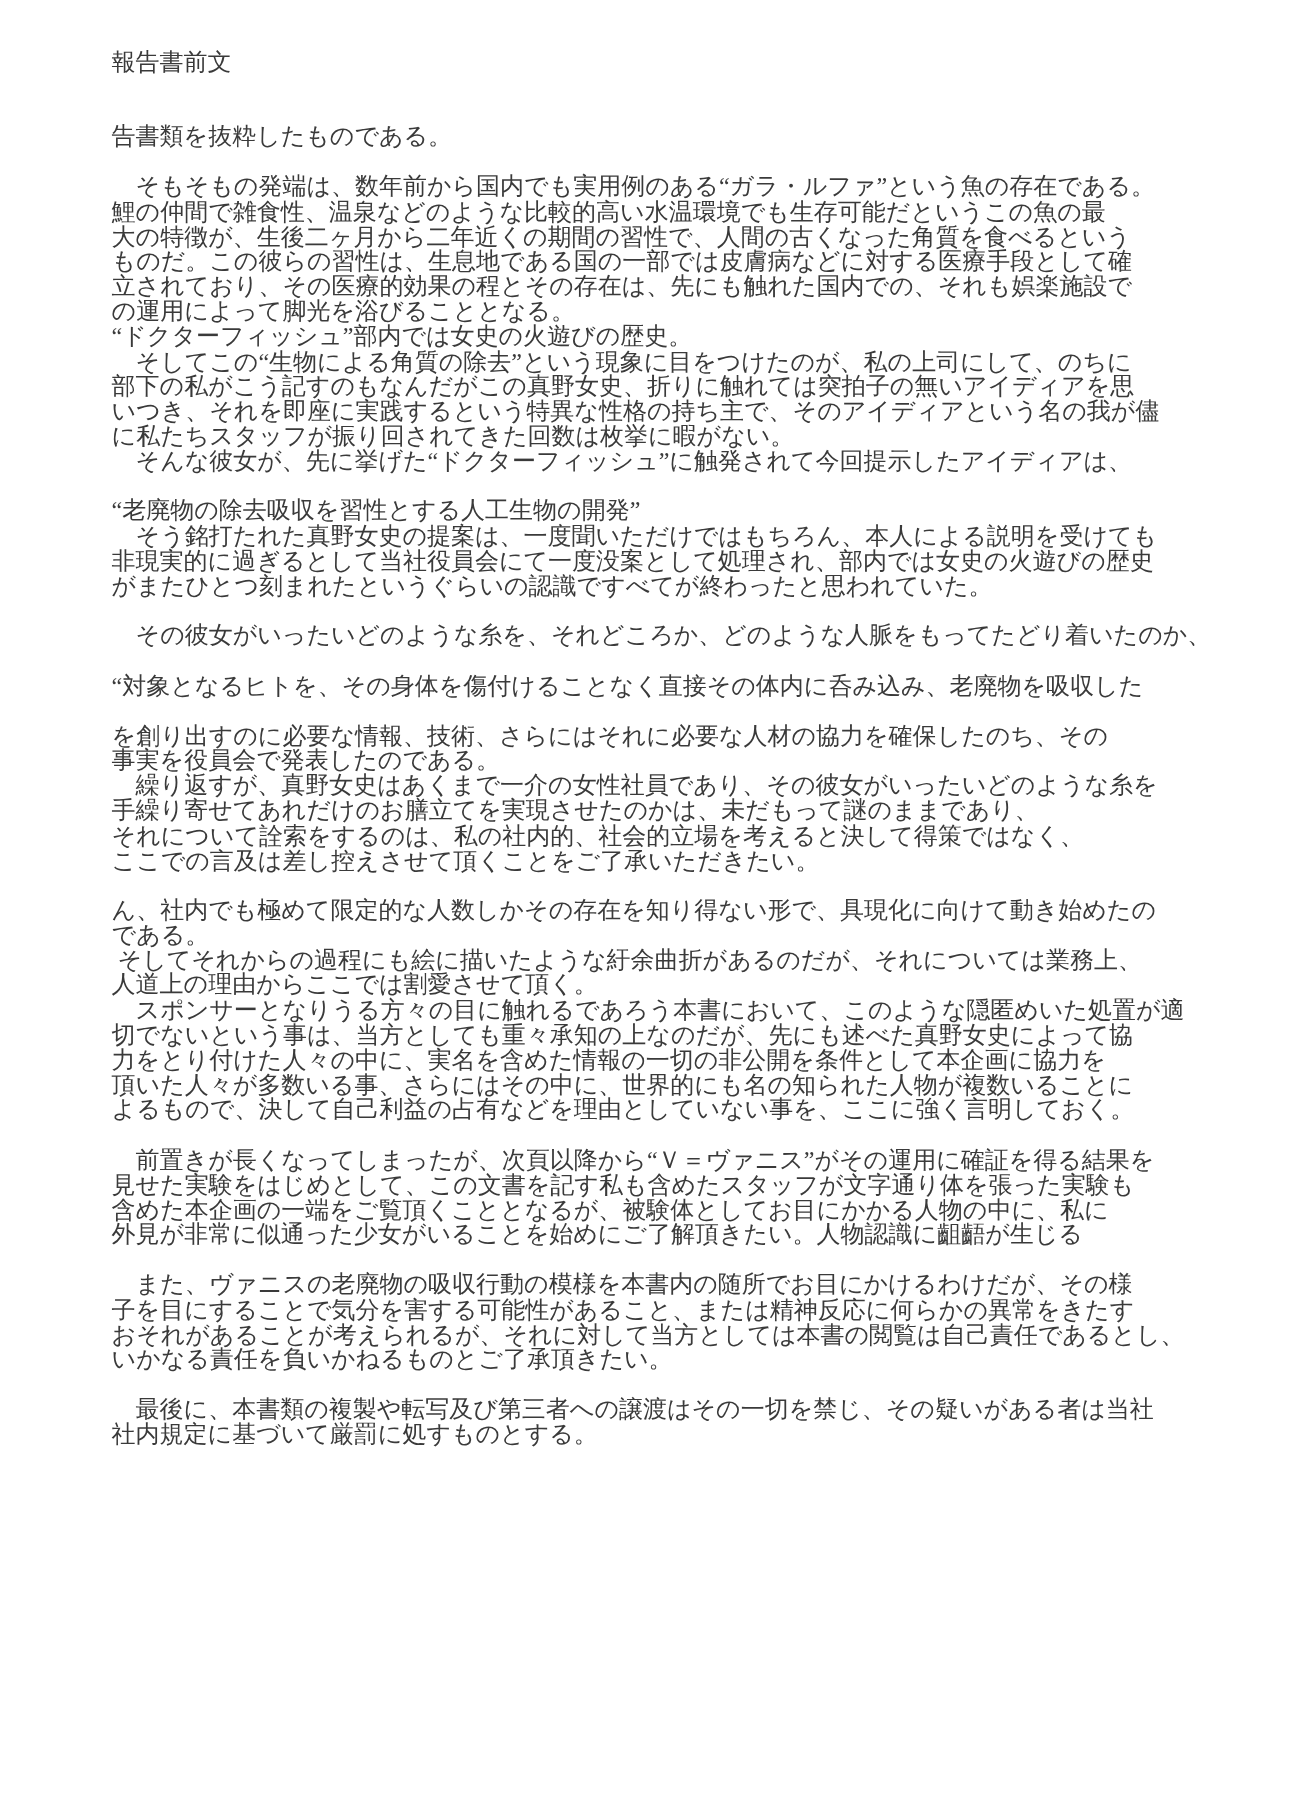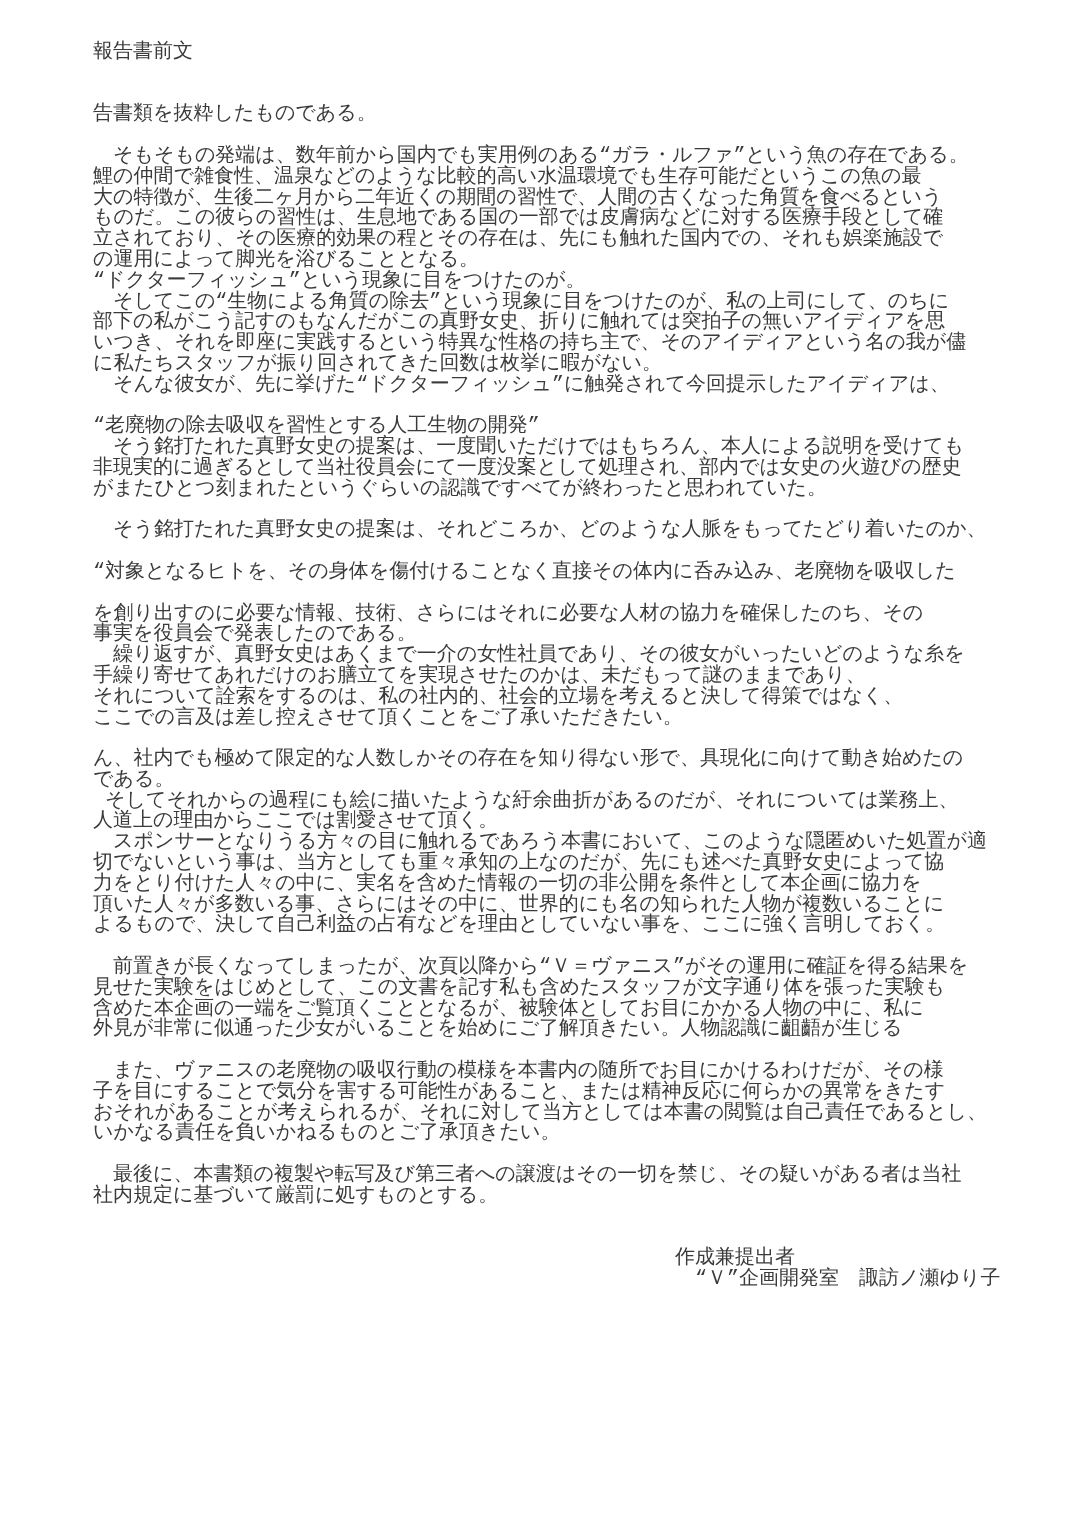--- a/index.html
+++ b/index.html
@@ -6,21 +6,21 @@
     margin: 0;
     padding: 0;
     background: #ffffff;
   }
   .page {
     position: relative;
     width: 1092px;
     height: 1513px;
     background: #ffffff;
     overflow: hidden;
-    font-family: Liberation Mono, monospace;
+    font-family: Liberation Serif, serif;
     color: #3a3a3a;
     font-size: 20px;
     line-height: 20.8px;
     box-sizing: border-box;
     padding: 42px 0 0 93px;
   }
   .line {
     white-space: pre;
     min-height: 20.8px;
   }
@@ -45,33 +45,33 @@
       <div class="line">&nbsp;</div>
       <div class="line">&nbsp;</div>
       <div class="line">告書類を抜粋したものである。</div>
       <div class="line">&nbsp;</div>
       <div class="line">　そもそもの発端は、数年前から国内でも実用例のある“ガラ・ルファ”という魚の存在である。</div>
       <div class="line">鯉の仲間で雑食性、温泉などのような比較的高い水温環境でも生存可能だというこの魚の最</div>
       <div class="line">大の特徴が、生後二ヶ月から二年近くの期間の習性で、人間の古くなった角質を食べるという</div>
       <div class="line">ものだ。この彼らの習性は、生息地である国の一部では皮膚病などに対する医療手段として確</div>
       <div class="line">立されており、その医療的効果の程とその存在は、先にも触れた国内での、それも娯楽施設で</div>
       <div class="line">の運用によって脚光を浴びることとなる。</div>
-      <div class="line">“ドクターフィッシュ”という現象に目をつけたのが。</div>
+      <div class="line">“ドクターフィッシュ”部内では女史の火遊びの歴史。</div>
       <div class="line">　そしてこの“生物による角質の除去”という現象に目をつけたのが、私の上司にして、のちに</div>
       <div class="line">部下の私がこう記すのもなんだがこの真野女史、折りに触れては突拍子の無いアイディアを思</div>
       <div class="line">いつき、それを即座に実践するという特異な性格の持ち主で、そのアイディアという名の我が儘</div>
       <div class="line">に私たちスタッフが振り回されてきた回数は枚挙に暇がない。</div>
       <div class="line">　そんな彼女が、先に挙げた“ドクターフィッシュ”に触発されて今回提示したアイディアは、</div>
       <div class="line">&nbsp;</div>
       <div class="line">“老廃物の除去吸収を習性とする人工生物の開発”</div>
       <div class="line">　そう銘打たれた真野女史の提案は、一度聞いただけではもちろん、本人による説明を受けても</div>
       <div class="line">非現実的に過ぎるとして当社役員会にて一度没案として処理され、部内では女史の火遊びの歴史</div>
       <div class="line">がまたひとつ刻まれたというぐらいの認識ですべてが終わったと思われていた。</div>
       <div class="line">&nbsp;</div>
-      <div class="line">　そう銘打たれた真野女史の提案は、それどころか、どのような人脈をもってたどり着いたのか、</div>
+      <div class="line">　その彼女がいったいどのような糸を、それどころか、どのような人脈をもってたどり着いたのか、</div>
       <div class="line">&nbsp;</div>
       <div class="line">“対象となるヒトを、その身体を傷付けることなく直接その体内に呑み込み、老廃物を吸収した</div>
       <div class="line">&nbsp;</div>
       <div class="line">を創り出すのに必要な情報、技術、さらにはそれに必要な人材の協力を確保したのち、その</div>
       <div class="line">事実を役員会で発表したのである。</div>
       <div class="line">　繰り返すが、真野女史はあくまで一介の女性社員であり、その彼女がいったいどのような糸を</div>
       <div class="line">手繰り寄せてあれだけのお膳立てを実現させたのかは、未だもって謎のままであり、</div>
       <div class="line">それについて詮索をするのは、私の社内的、社会的立場を考えると決して得策ではなく、</div>
       <div class="line">ここでの言及は差し控えさせて頂くことをご了承いただきたい。</div>
       <div class="line">&nbsp;</div>
@@ -94,17 +94,13 @@
       <div class="line">子を目にすることで気分を害する可能性があること、または精神反応に何らかの異常をきたす</div>
       <div class="line">おそれがあることが考えられるが、それに対して当方としては本書の閲覧は自己責任であるとし、</div>
       <div class="line">いかなる責任を負いかねるものとご了承頂きたい。</div>
       <div class="line">&nbsp;</div>
       <div class="line">　最後に、本書類の複製や転写及び第三者への譲渡はその一切を禁じ、その疑いがある者は当社</div>
       <div class="line">社内規定に基づいて厳罰に処すものとする。</div>
       <div class="line">&nbsp;</div>
       <div class="line">&nbsp;</div>
     </div>
 
-  <div class="signature">
-    <div class="line">作成兼提出者</div>
-    <div class="line">　“Ｖ”企画開発室　諏訪ノ瀬ゆり子</div>
-  </div>
 </div>
 
 </body></html>

